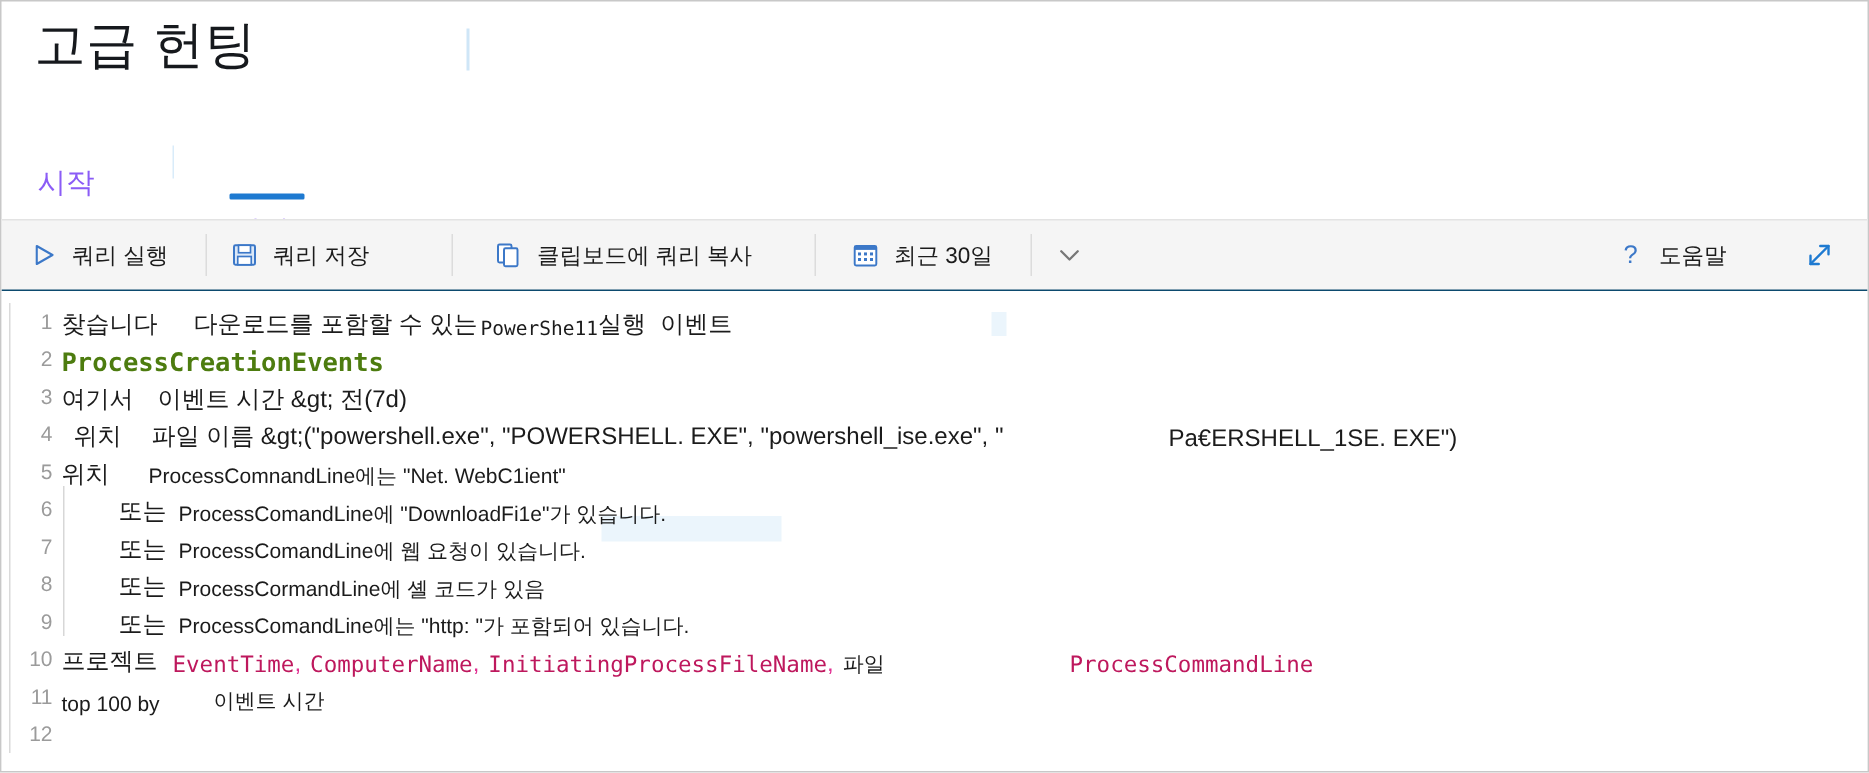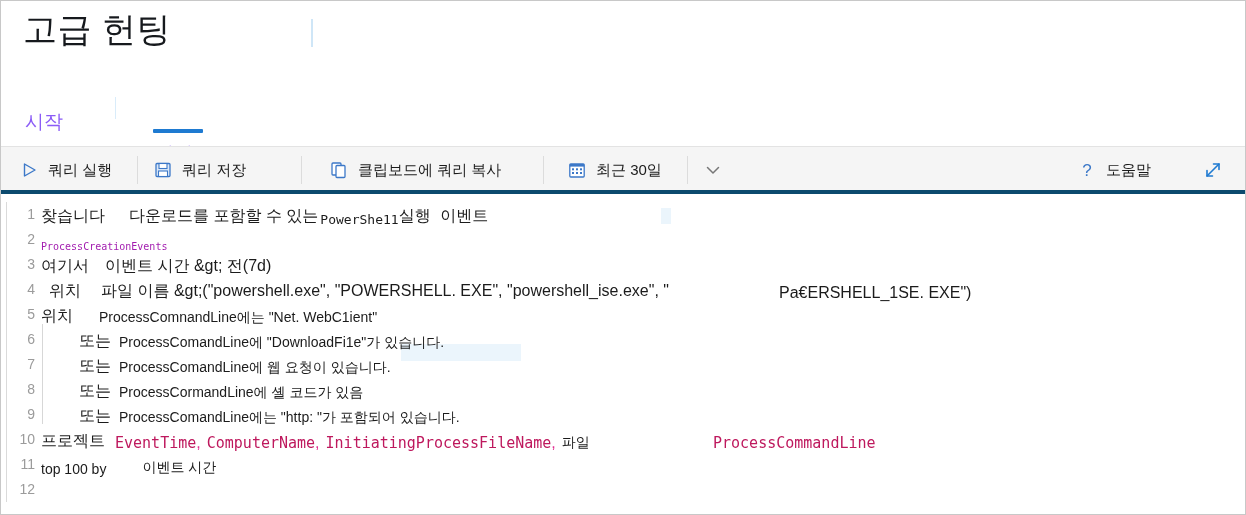--- a/index.html
+++ b/index.html
@@ -84,21 +84,21 @@
 
   
   .toolbar {
     position: absolute;
     left: 0;
     top: 145px;
     width: 1244px;
     height: 48px;
     background: #f5f5f5;
     border-top: 1px solid #e3e3e3;
-    border-bottom: 4px solid #0c4a6e;
+    border-bottom: 1px solid #0c4a6e;
     box-sizing: border-box;
   }
   .tb-item {
     position: absolute;
     top: 0;
     height: 46px;
     display: flex;
     align-items: center;
     gap: 9px;
     font-size: 15px;
@@ -165,23 +165,23 @@
     top: 0;
     height: 25px;
     display: flex;
     align-items: flex-end;
     font-size: 16px;
     color: #1b1b1b;
     white-space: pre;
   }
   .kw-bold {
     font-family: "DejaVu Sans Mono", "Liberation Mono", monospace;
-    font-weight: normal;
-    font-size: 10px;
-    color: #a21caf;
+    font-weight: bold;
+    font-size: 17px;
+    color: #4d7c0f;
   }
   .small-mono {
     font-family: "DejaVu Sans Mono", "Liberation Mono", monospace;
     font-size: 13px;
   }
   .ident {
     color: #be185d;
     font-family: "DejaVu Sans Mono", "Liberation Mono", monospace;
     font-size: 15px;
   }

